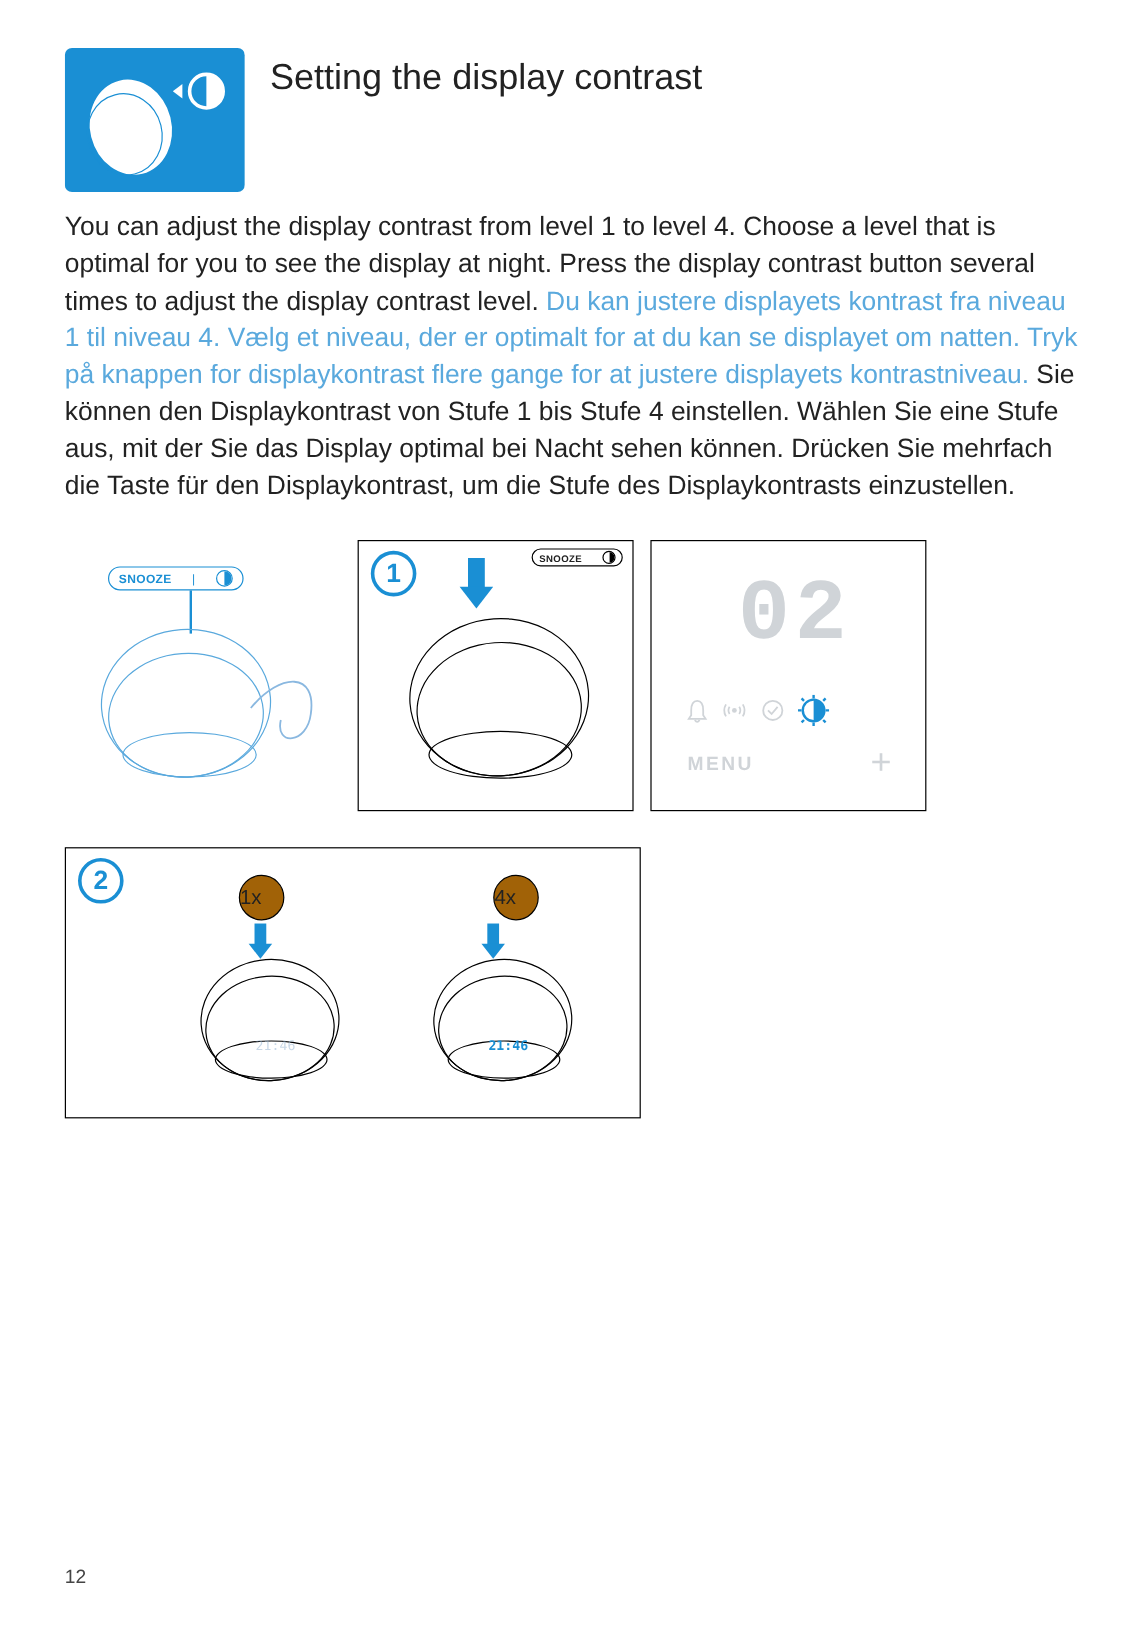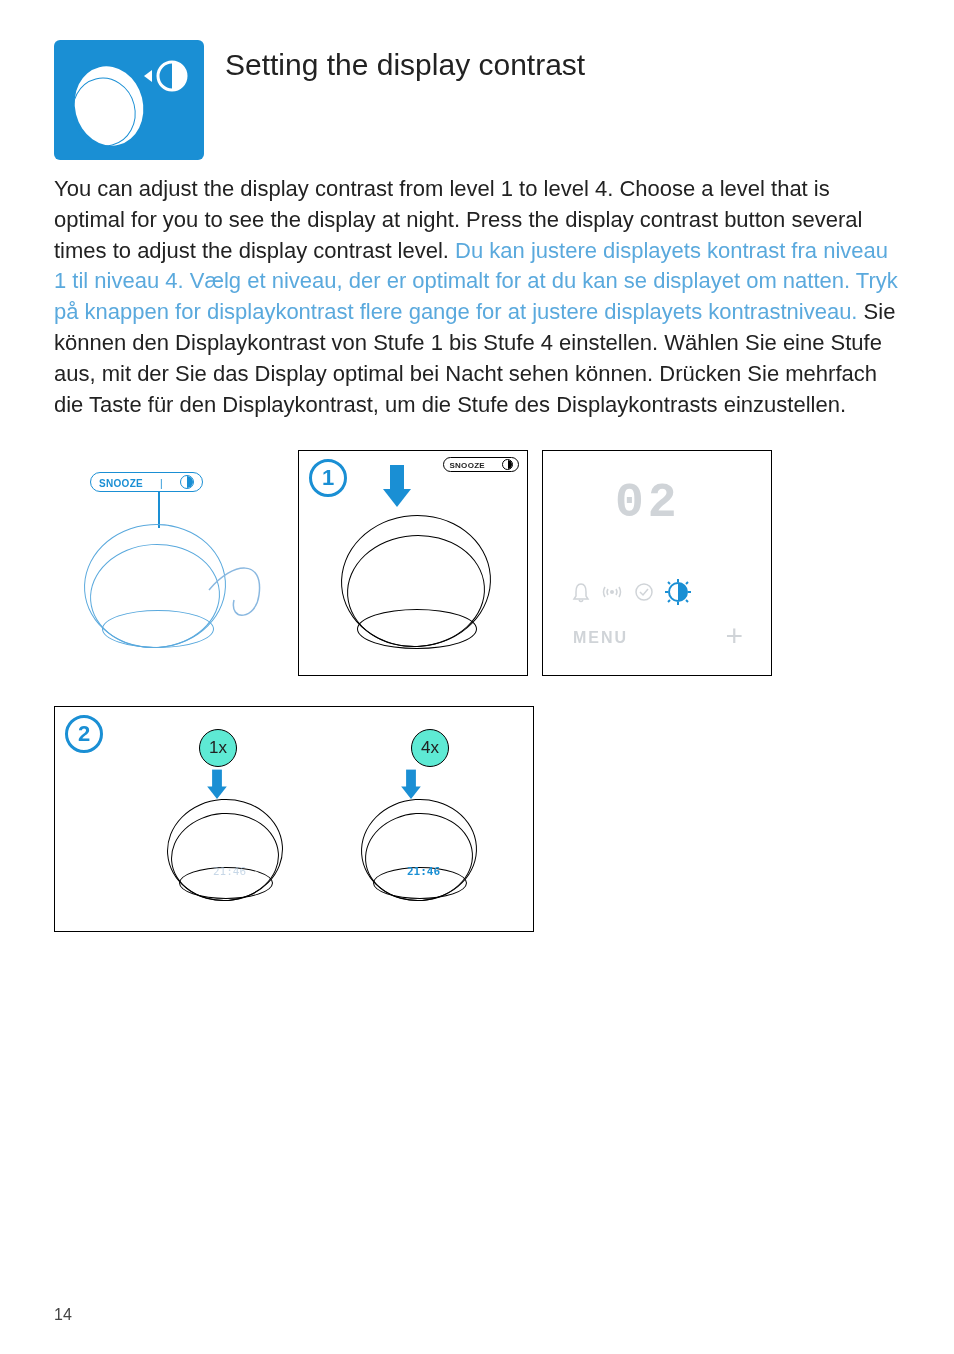--- a/index.html
+++ b/index.html
@@ -30,37 +30,37 @@
   .body-text{font-size:22px;line-height:1.4;font-weight:300}
   .body-text .en{color:var(--text)}
   .body-text .da{color:var(--lightblue)}
   .body-text .de{color:var(--text)}
   .figures{margin-top:30px;display:flex;flex-direction:column;gap:30px}
   .fig-row{display:flex;gap:14px}
   .fig-box{border:1.5px solid #000;width:230px;height:226px;position:relative;box-sizing:border-box;overflow:hidden}
   .fig-box.noborder{border:none}
   .step-badge{position:absolute;top:8px;left:10px;width:32px;height:32px;border-radius:50%;background:#fff;border:3px solid var(--blue);display:flex;align-items:center;justify-content:center;font-weight:bold;font-size:22px;color:var(--blue)}
   .step-badge.outline{background:#fff;color:var(--blue)}
-  .count-badge{position:absolute;width:36px;height:36px;border-radius:50%;border:1.5px solid #000;display:flex;align-items:center;justify-content:center;font-size:17px;font-weight:500;background:#5eead4}
+  .count-badge{position:absolute;width:36px;height:36px;border-radius:50%;border:1.5px solid #000;display:flex;align-items:center;font-size:17px;font-weight:500;background:#a16207}
   .arrow-down{position:absolute;width:28px;height:44px}
   .arrow-down .stem{position:absolute;top:0;left:7px;width:14px;height:26px;background:var(--blue)}
   .arrow-down .head{position:absolute;top:24px;left:0;width:0;height:0;border-left:14px solid transparent;border-right:14px solid transparent;border-top:18px solid var(--blue)}
   .snooze-pill{position:absolute;border:1.5px solid #000;border-radius:14px;padding:2px 8px;font-size:10px;font-weight:bold;letter-spacing:0.3px;display:flex;align-items:flex-end;gap:17px;background:#fff}
   .snooze-pill.blue{border-color:var(--blue);color:var(--blue)}
   .snooze-pill.blue .contrast-ico{border-color:var(--blue)}
   .snooze-pill.blue .contrast-ico::after{background:var(--blue)}
   .contrast-ico{width:12px;height:12px;border-radius:50%;border:1.5px solid #000;position:relative;display:inline-block;overflow:hidden}
   .contrast-ico::after{content:"";position:absolute;right:0;top:0;bottom:0;width:50%;background:#000}
   .egg{position:absolute;border:1.5px solid #000;border-radius:50%}
   .egg.blue{border-color:var(--lightblue)}
   .egg-inner{position:absolute;border:1.2px solid #000;border-radius:50%}
   .egg-inner.blue{border-color:var(--lightblue)}
   .tiny-time{position:absolute;font-size:11px;color:#9bb8d4;font-family:monospace}
   .display-panel{position:absolute;top:12px;left:12px;right:12px;bottom:12px}
-  .display-digits{position:absolute;top:20px;left:60px;font-family:"Courier New",monospace;font-size:48px;font-weight:bold;color:var(--faint-gray);letter-spacing:4px;line-height:0.85}
+  .display-digits{position:absolute;top:20px;left:60px;font-family:"Courier New",monospace;font-size:72px;font-weight:bold;color:var(--faint-gray);letter-spacing:4px;line-height:0.85}
   .display-icons{position:absolute;top:116px;left:16px;display:flex;gap:10px;align-items:center;color:var(--faint-gray)}
   .display-icons .hl{color:var(--blue)}
   .display-menu{position:absolute;bottom:16px;left:18px;font-size:16px;font-weight:bold;letter-spacing:2px;color:var(--faint-gray)}
   .display-plus{position:absolute;bottom:10px;right:16px;font-size:30px;color:var(--faint-gray);font-weight:300}
   .page-num{position:absolute;bottom:30px;left:54px;font-size:16px;color:#444}
   
   .fig-box.wide{width:480px;height:226px}
   .pointer-line{position:absolute;background:var(--blue);width:1.5px}
   svg{display:block}
 </style>
@@ -195,13 +195,13 @@
           <div class="head"></div>
       </div>
       <div class="egg" style="top:92px;left:306px;width:114px;height:100px;transform:rotate(-4deg)"></div>
       <div class="egg-inner" style="top:106px;left:310px;width:106px;height:86px;transform:rotate(-4deg)"></div>
       <div class="egg-inner" style="top:160px;left:318px;width:92px;height:30px;border-radius:50%"></div>
       <div class="tiny-time" style="top:158px;left:352px;color:#1a8fd4;font-weight:bold">21:46</div>
     </div>
   </div>
 </div>
 
-<div class="page-num">14</div>
+<div class="page-num">12</div>
 
 </body></html>

